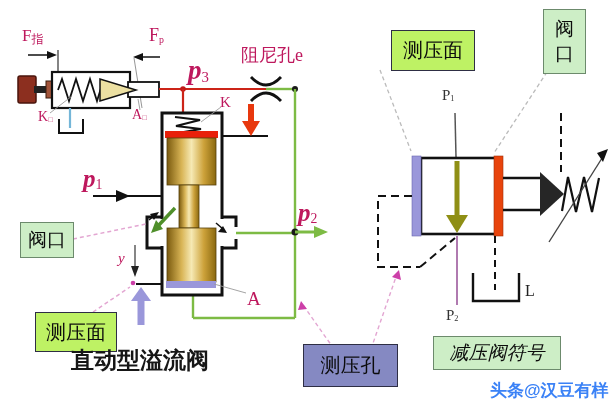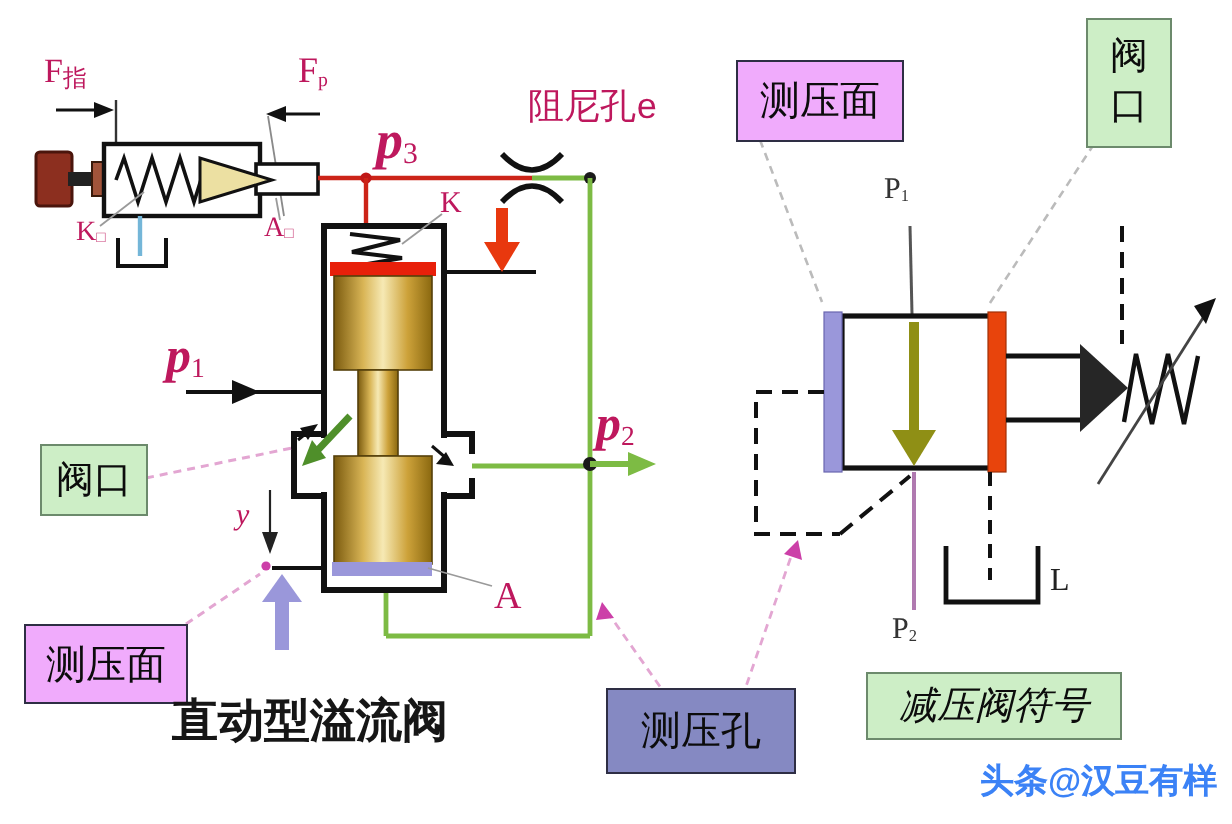--- a/index.html
+++ b/index.html
@@ -1,31 +1,31 @@
 <!DOCTYPE html>
 <html><head>
 <meta charset="utf-8">
 <style>
   html,body{margin:0;padding:0;background:#ffffff;}
   .stage{position:relative;width:616px;height:412px;background:#ffffff;overflow:hidden;
          font-family:"Liberation Serif",serif;}
   .diagram-svg{position:absolute;left:0;top:0;}
   .lbl{position:absolute;color:#be185d;line-height:1;white-space:nowrap;}
   .serif{font-family:"Liberation Serif",serif;}
-  .sans{font-family:Liberation Mono, monospace;margin-left:23px;}
+  .sans{font-family:Liberation Serif, serif;}
   .pvar{font-family:"Liberation Serif",serif;font-style:italic;font-weight:bold;}
   .lbl sub{font-size:55%;vertical-align:-18%;}
   .tiny-sub{font-size:8px;vertical-align:-10%;opacity:.85;}
   .box-label{position:absolute;display:flex;align-items:center;justify-content:center;
              text-align:center;border:1px solid #3c3c3c;color:#0c0c0c;
              font-family:"Liberation Serif",serif;}
-  .bg-purple{background:#f0abfc;border-color:#2e2e44;}
+  .bg-purple{background:#bef264;border-color:#2e2e44;margin-left:23px;}
   .bg-purple-light{background:#8589c2;border-color:#2e2e44;}
   .bg-green{background:#cdeec6;border-color:#6c8a6c;}
-  .title{position:absolute;left:30px;top:347px;width:250px;text-align:center;
+  .title{position:absolute;left:15px;top:347px;width:250px;text-align:center;
          font-family:"Liberation Sans",sans-serif;font-weight:700;color:#161616;
          font-size:23px;line-height:26px;}
   .watermark{position:absolute;left:490px;top:379px;font-family:"Liberation Sans",sans-serif;
              font-weight:700;font-size:17px;color:#3b82f6;}
   .caption-italic{font-style:italic;}
 </style>
 </head>
 <body>
 
 <div class="stage">

